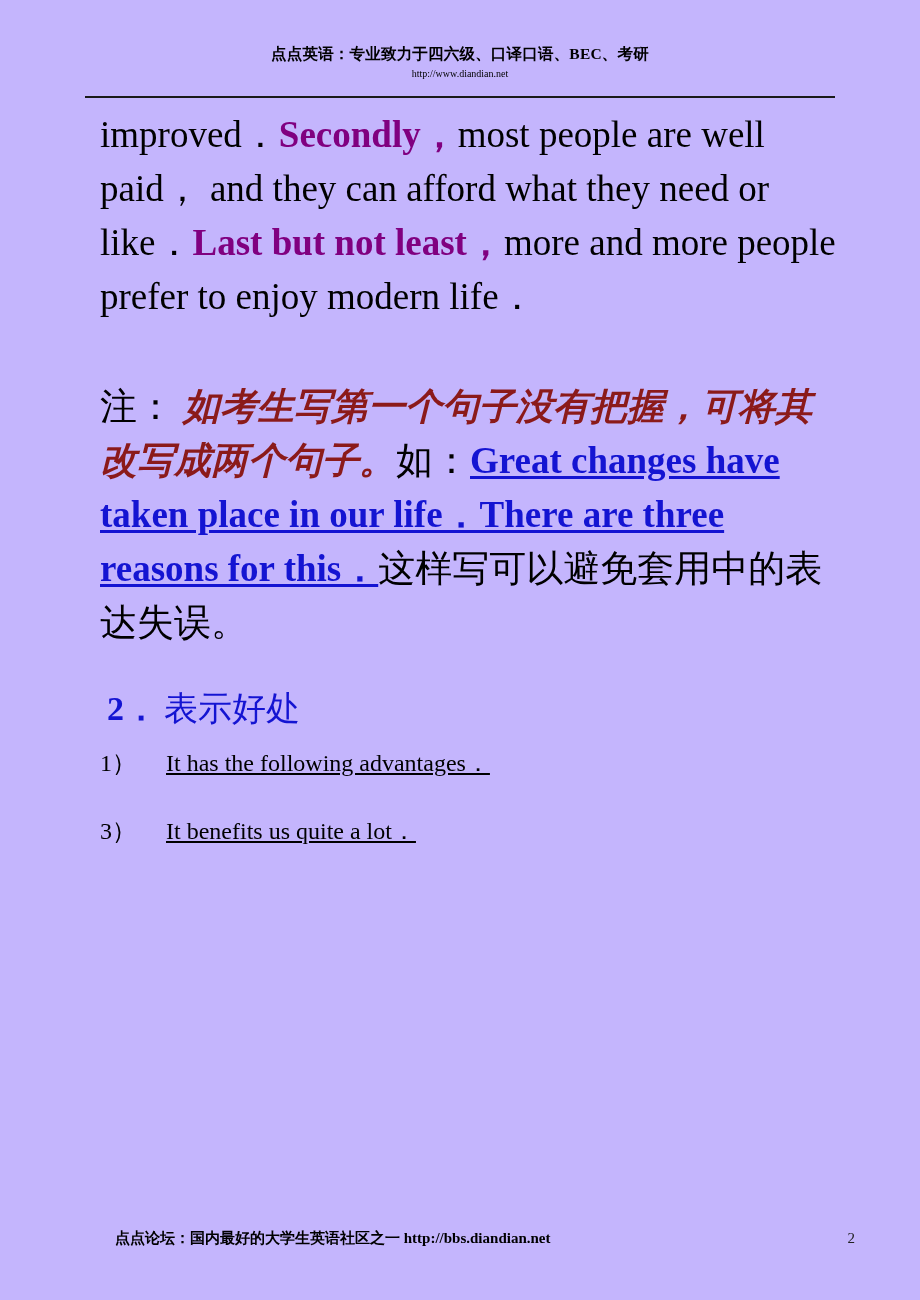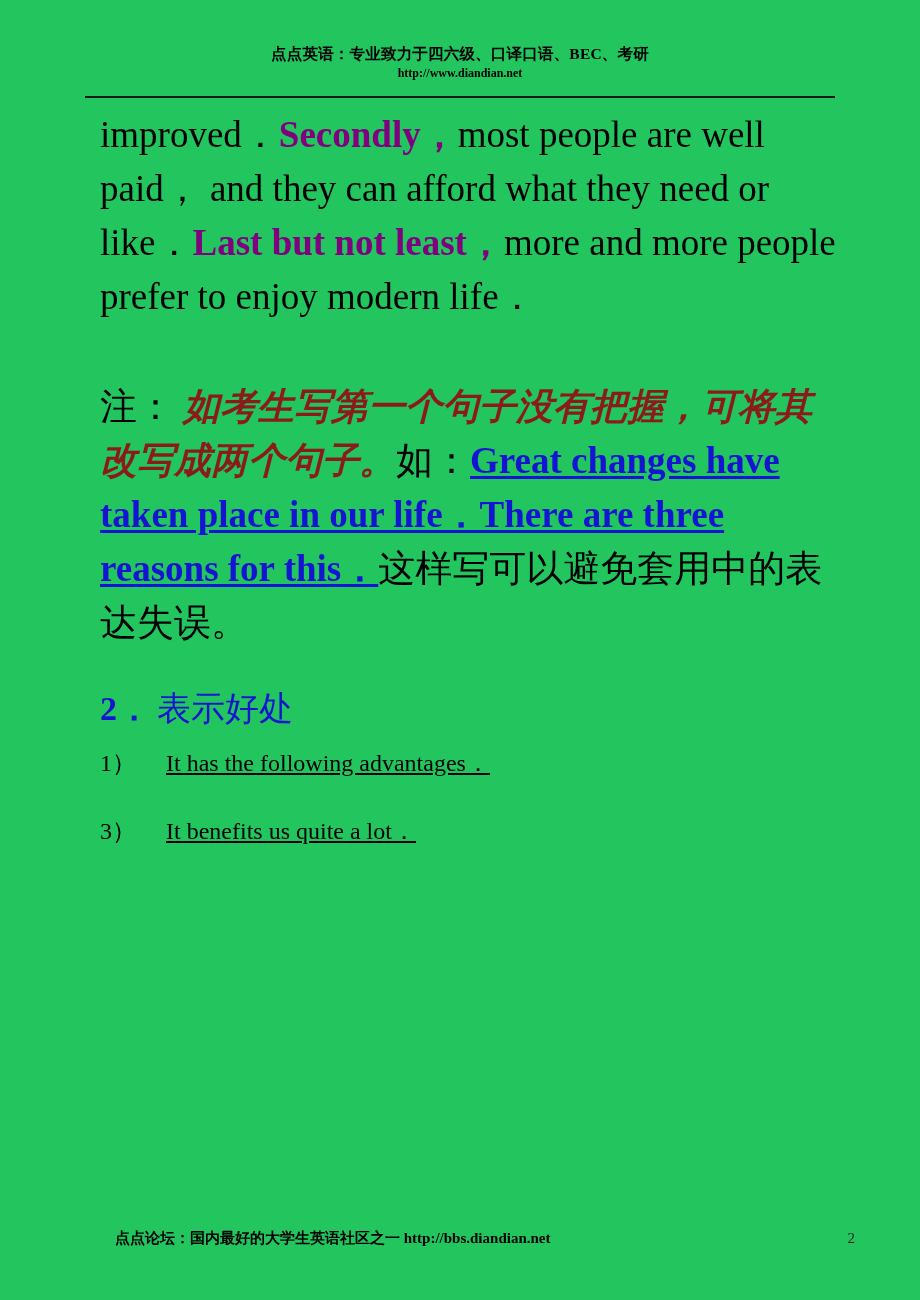--- a/index.html
+++ b/index.html
@@ -9,21 +9,21 @@
     background: #ffffff;
   }
   body {
     font-family: "Liberation Serif", "DejaVu Serif", serif;
     color: #000000;
   }
   .page {
     position: relative;
     width: 920px;
     height: 1300px;
-    background: #22c55e;
+    background: #c4b5fd;
     overflow: hidden;
     box-sizing: border-box;
   }
 
   
   .header {
     position: absolute;
     top: 44px;
     left: 85px;
     width: 750px;
@@ -33,22 +33,22 @@
     font-family: "Liberation Serif", "DejaVu Serif", serif;
     font-weight: bold;
     font-size: 15.5px;
     line-height: 20px;
     letter-spacing: 0.2px;
     color: #000;
     white-space: nowrap;
   }
   .header-line2 {
     font-family: "Liberation Serif", "DejaVu Serif", serif;
-    font-weight: bold;
-    font-size: 12px;
+    font-weight: normal;
+    font-size: 10px;
     line-height: 19px;
     color: #000;
     text-align: center;
   }
   .header-rule {
     position: absolute;
     top: 96px;
     left: 85px;
     width: 750px;
     height: 0;
@@ -96,20 +96,21 @@
     text-decoration: underline;
     text-underline-offset: 3px;
   }
 
   
   .section-heading {
     font-size: 34px;
     line-height: 46px;
     color: #1414d2;
     margin-top: 36px;
+    margin-left: 7px;
   }
   .section-heading .num {
     font-weight: bold;
   }
   .section-heading .cn {
     font-weight: normal;
     padding-left: 6px;
   }
 
   .list {

